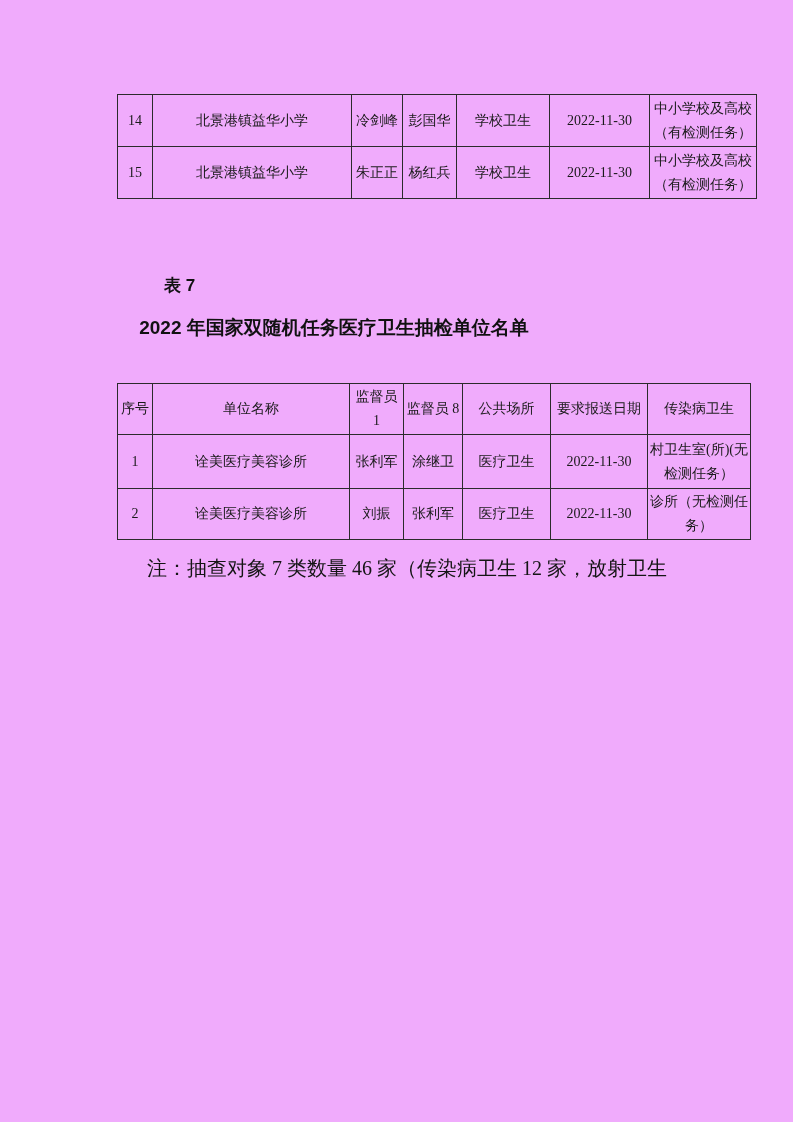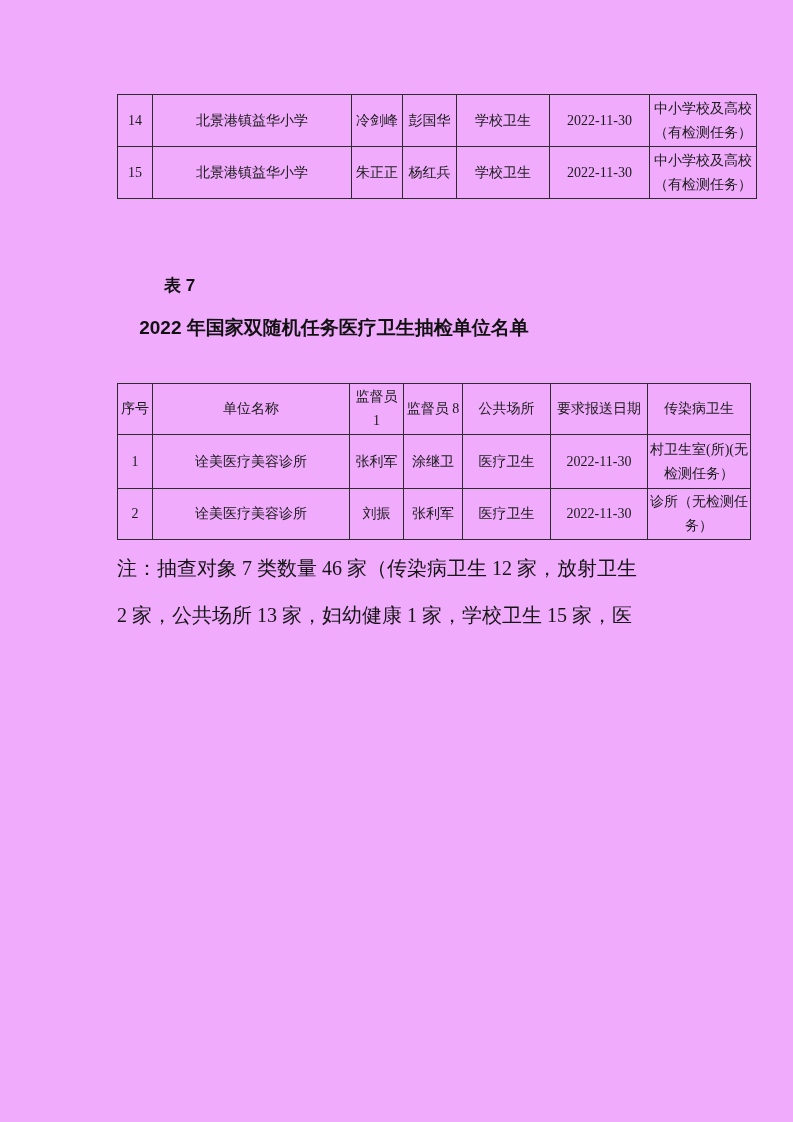--- a/index.html
+++ b/index.html
@@ -61,21 +61,21 @@
   }
   .note {
     position: absolute;
     left: 117px;
     top: 545px;
     width: 572px;
     font-size: 20px;
     line-height: 47px;
     color: #151515;
   }
-  .note .note-line { white-space: nowrap; }
+  .note .note-line { white-space: nowrap; margin-left: 30px; }
 </style>
 </head>
 <body>
 
 <div class="page">
 
   <table class="doc-table" id="table1">
     <colgroup>
       <col style="width:35px">
         <col style="width:199px">
@@ -147,16 +147,15 @@
         <td>张利军</td>
         <td>医疗卫生</td>
         <td>2022-11-30</td>
         <td>诊所（无检测任务）</td>
       </tr>
     </tbody>
   </table>
 
   <div class="note">
     <div class="note-line">注：抽查对象 7 类数量 46 家（传染病卫生 12 家，放射卫生</div>
-    <div class="note-line">2 家，公共场所 13 家，妇幼健康 1 家，学校卫生 15 家，医</div>
   </div>
 
 </div>
 
 </body></html>

